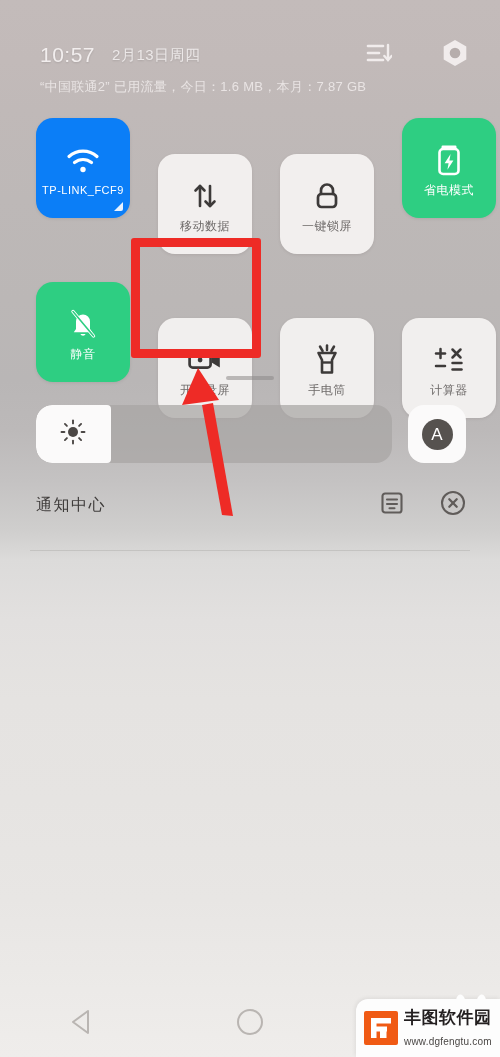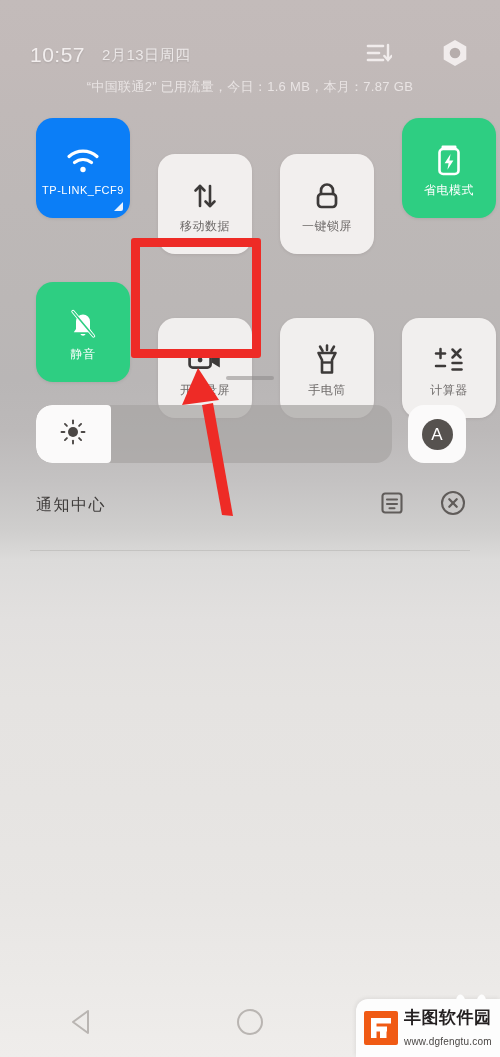--- a/index.html
+++ b/index.html
@@ -34,21 +34,21 @@
         #eceae8 990px,
         #efedeb 1057px);
     overflow: hidden;
   }
 
   
   #statusbar {
     position: absolute;
     top: 0; left: 0; right: 0;
     height: 100px;
-    padding: 42px 30px 0 30px;
+    padding: 42px 30px 0 40px;
   }
   .sb-row1 {
     display: flex;
     align-items: center;
     height: 26px;
   }
   .sb-time {
     font-size: 21px;
     color: #f2eeee;
     letter-spacing: 0.5px;
@@ -69,21 +69,20 @@
     opacity: 0.96;
     display: block;
   }
 
   .sb-row2 {
     margin-top: 10px;
     font-size: 13px;
     color: rgba(248,244,244,0.72);
     letter-spacing: 0.3px;
     white-space: nowrap;
-    text-align: center;
   }
 
   
   #tiles {
     position: absolute;
     top: 118px;
     left: 36px;
     width: 430px;
     display: grid;
     grid-template-columns: repeat(4, 94px);

